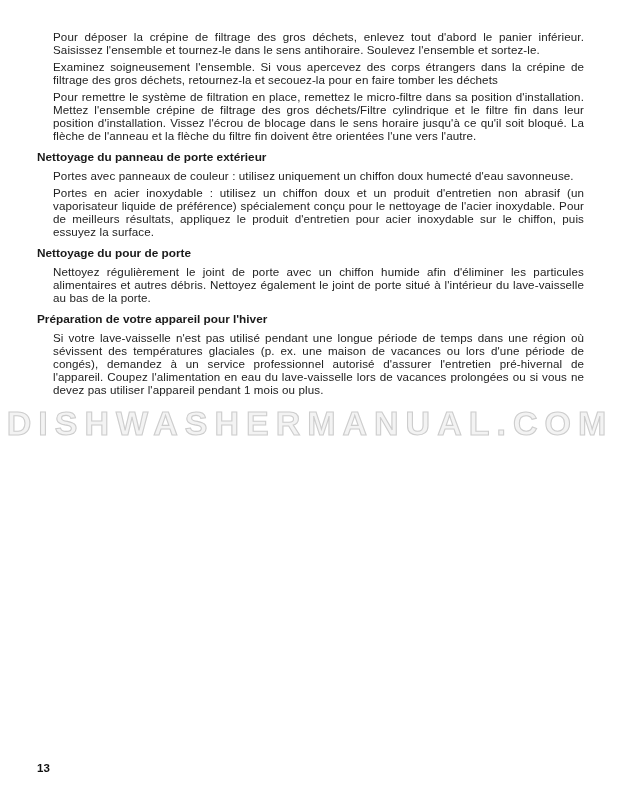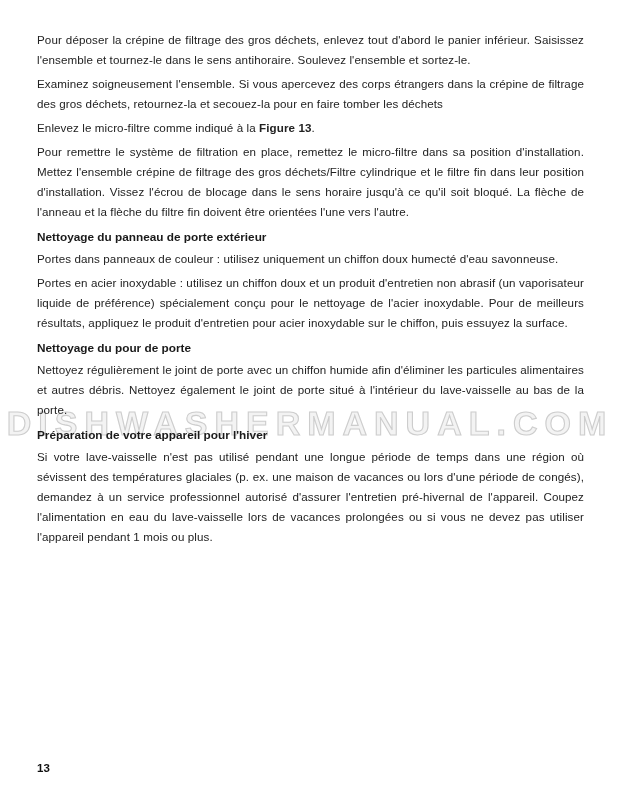--- a/index.html
+++ b/index.html
@@ -17,23 +17,23 @@
     overflow: hidden;
   }
   .content {
     position: absolute;
     left: 37px;
     top: 30px;
     width: 547px;
     z-index: 1;
   }
   .content p {
-    margin: 0 0 4px 0;
+    margin: 0 0 4px 16px;
     font-size: 11.6px;
-    line-height: 20px;
+    line-height: 13px;
     text-align: justify;
     letter-spacing: 0.1px;
   }
   .content h2 {
     margin: 8px 0 4px 0;
     font-size: 11.8px;
     line-height: 15px;
     font-weight: bold;
     color: #1a1a1a;
   }
@@ -73,28 +73,27 @@
 <div class="page">
 
   <div class="watermark">DISHWASHERMANUAL.COM</div>
 
   <div class="content">
 
     <p>Pour déposer la crépine de filtrage des gros déchets, enlevez tout d'abord le panier inférieur. Saisissez l'ensemble et tournez-le dans le sens antihoraire. Soulevez l'ensemble et sortez-le.</p>
 
     <p>Examinez soigneusement l'ensemble. Si vous apercevez des corps étrangers dans la crépine de filtrage des gros déchets, retournez-la et secouez-la pour en faire tomber les déchets</p>
 
-    <p><span>Enlevez le micro-filtre comme indiqué à la </span><span class="bold-inline">Figure 13</span><span>.</span></p>
 
 
     <p>Pour remettre le système de filtration en place, remettez le micro-filtre dans sa position d'installation. Mettez l'ensemble crépine de filtrage des gros déchets/Filtre cylindrique et le filtre fin dans leur position d'installation. Vissez l'écrou de blocage dans le sens horaire jusqu'à ce qu'il soit bloqué. La flèche de l'anneau et la flèche du filtre fin doivent être orientées l'une vers l'autre.</p>
 
     <h2>Nettoyage du panneau de porte extérieur</h2>
 
-    <p>Portes dans panneaux de couleur : utilisez uniquement un chiffon doux humecté d'eau savonneuse.</p>
+    <p>Portes avec panneaux de couleur : utilisez uniquement un chiffon doux humecté d'eau savonneuse.</p>
 
     <p>Portes en acier inoxydable : utilisez un chiffon doux et un produit d'entretien non abrasif (un vaporisateur liquide de préférence) spécialement conçu pour le nettoyage de l'acier inoxydable. Pour de meilleurs résultats, appliquez le produit d'entretien pour acier inoxydable sur le chiffon, puis essuyez la surface.</p>
 
     <h2>Nettoyage du pour de porte</h2>
 
     <p>Nettoyez régulièrement le joint de porte avec un chiffon humide afin d'éliminer les particules alimentaires et autres débris. Nettoyez également le joint de porte situé à l'intérieur du lave-vaisselle au bas de la porte.</p>
 
     <h2>Préparation de votre appareil pour l'hiver</h2>
 
     <p>Si votre lave-vaisselle n'est pas utilisé pendant une longue période de temps dans une région où sévissent des températures glaciales (p. ex. une maison de vacances ou lors d'une période de congés), demandez à un service professionnel autorisé d'assurer l'entretien pré-hivernal de l'appareil. Coupez l'alimentation en eau du lave-vaisselle lors de vacances prolongées ou si vous ne devez pas utiliser l'appareil pendant 1 mois ou plus.</p>

